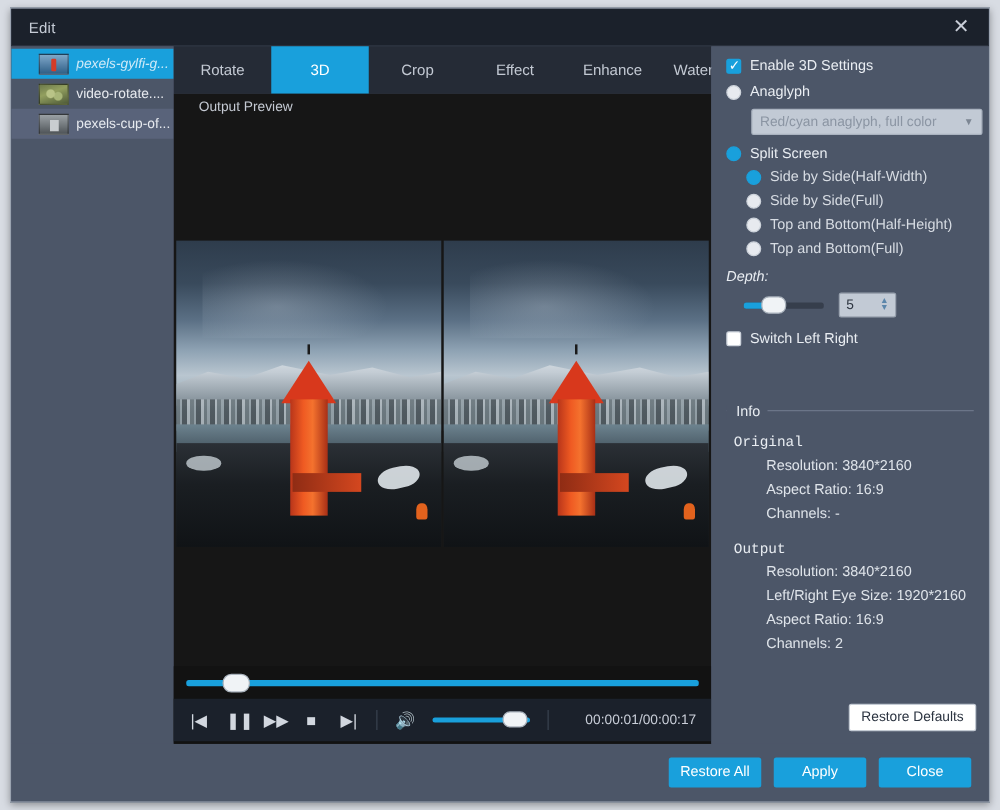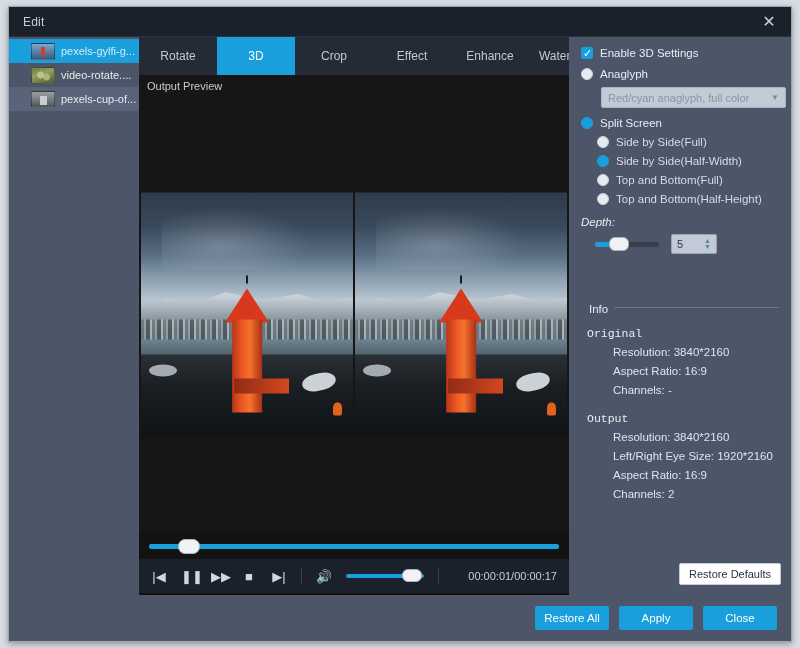--- a/index.html
+++ b/index.html
@@ -64,38 +64,38 @@
   }
   .thumb.t2 { background: linear-gradient(160deg,#6d7a4c 0%,#93a05f 40%,#4e5a38 100%); position: relative; }
   .thumb.t2::after {
     content:""; position:absolute; left:4px; top:3px; width:15px; height:10px;
     background: radial-gradient(circle at 30% 40%, #b9c487 0 3px, transparent 4px),
                 radial-gradient(circle at 70% 60%, #a8b678 0 3px, transparent 4px);
   }
   .file-name {
     font-size: 11px; color: #e7eaef; white-space: nowrap; overflow: hidden;
   }
-  .file-item.selected .file-name { color: #cfeaf8; }
+  .file-item.selected .file-name { color: #cfeaf8; font-style: italic; }
   
   .center { flex: 1; display: flex; flex-direction: column; min-width: 0; justify-content: center; }
   .tabbar {
     height: 38px; background: #252b36; display: flex; align-items: stretch;
     flex: 0 0 38px;
   }
   .tab-lead { width: 90px; }
   .tab {
     min-width: 78px; padding: 0 16px;
     display: flex; align-items: center; justify-content: center;
     color: #c3c9d3; font-size: 12px; cursor: pointer;
   }
   .tab.active { background: #19a0dc; color: #ffffff; }
   .preview-wrap { flex: 1; background: #161616; display: flex; flex-direction: column; min-height: 0; }
   .preview-label {
     height: 22px; color: #c5cad3; font-size: 11px;
-    display: flex; align-items: center; padding-left: 8px; flex: 0 0 22px;
+    display: flex; align-items: center; padding-left: 20px; flex: 0 0 22px;
   }
   .video-stage { flex: 1; position: relative; }
   .video-3d {
     position: absolute; left: 0; right: 0; top: 50%; transform: translateY(-50%);
     height: 245px; display: flex; gap: 2px; padding: 0 2px;
   }
   .eye {
     flex: 1; position: relative; overflow: hidden;
     background:
       linear-gradient(180deg,
@@ -396,51 +396,55 @@
         <span>Red/cyan anaglyph, full color</span>
         <span class="caret">▼</span>
       </div>
 
       <div class="row tight" style="margin-top:9px">
         <span class="radio on"></span>
         <span class="lbl">Split Screen</span>
       </div>
 
       <div class="row tight sub-row">
+        <span class="radio on"></span>
+        <span class="lbl dim">Side by Side(Half-Width)</span>
+      </div>
+      <div class="row tight sub-row">
         <span class="radio"></span>
         <span class="lbl dim">Side by Side(Full)</span>
       </div>
       <div class="row tight sub-row">
-        <span class="radio on"></span>
-        <span class="lbl dim">Side by Side(Half-Width)</span>
+        <span class="radio"></span>
+        <span class="lbl dim">Top and Bottom(Half-Height)</span>
       </div>
       <div class="row tight sub-row">
         <span class="radio"></span>
         <span class="lbl dim">Top and Bottom(Full)</span>
-      </div>
-      <div class="row tight sub-row">
-        <span class="radio"></span>
-        <span class="lbl dim">Top and Bottom(Half-Height)</span>
       </div>
 
       <div class="depth-label">Depth:</div>
       <div class="depth-row">
         <div class="depth-track">
           <div class="depth-fill"></div>
           <div class="depth-handle"></div>
         </div>
         <div class="spin">
           <span>5</span>
           <span class="arrows">
             <span>▲</span>
             <span>▼</span>
           </span>
         </div>
       </div>
 
+      <div class="row">
+        <span class="cbox"></span>
+        <span class="lbl">Switch Left Right</span>
+      </div>
 
       <div class="info-group">
         <div class="info-rule"></div>
         <div class="info-legend-wrap">
           <span class="info-legend">Info</span>
         </div>
         <div class="info-body">
           <div class="info-head">Original</div>
           <div class="info-line">Resolution: 3840*2160</div>
           <div class="info-line">Aspect Ratio: 16:9</div>

